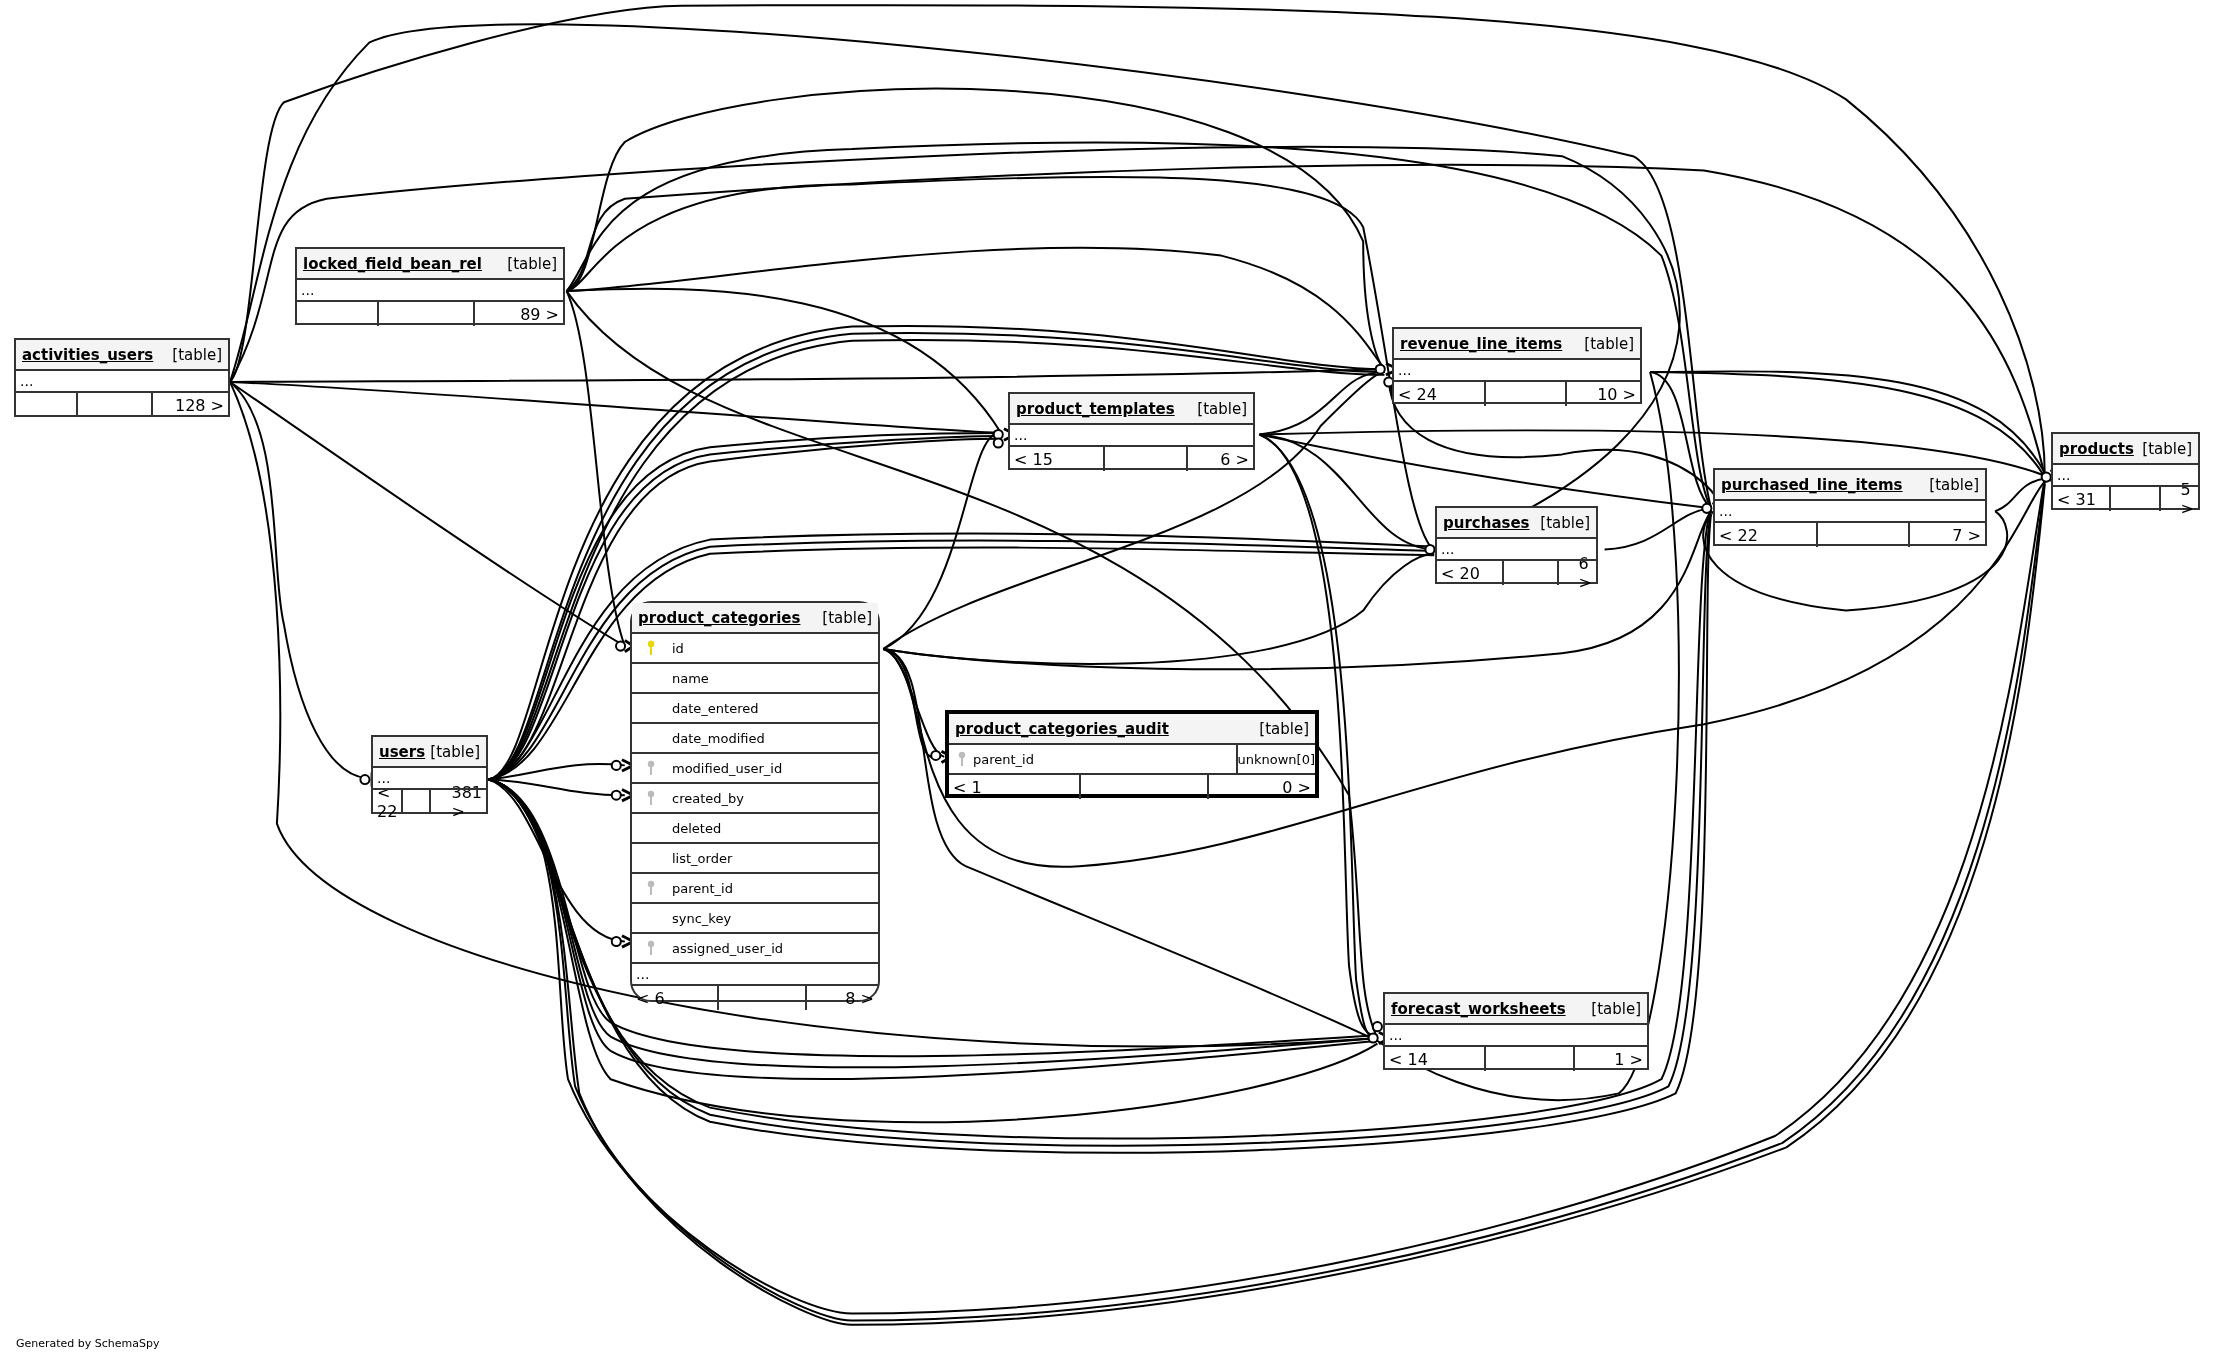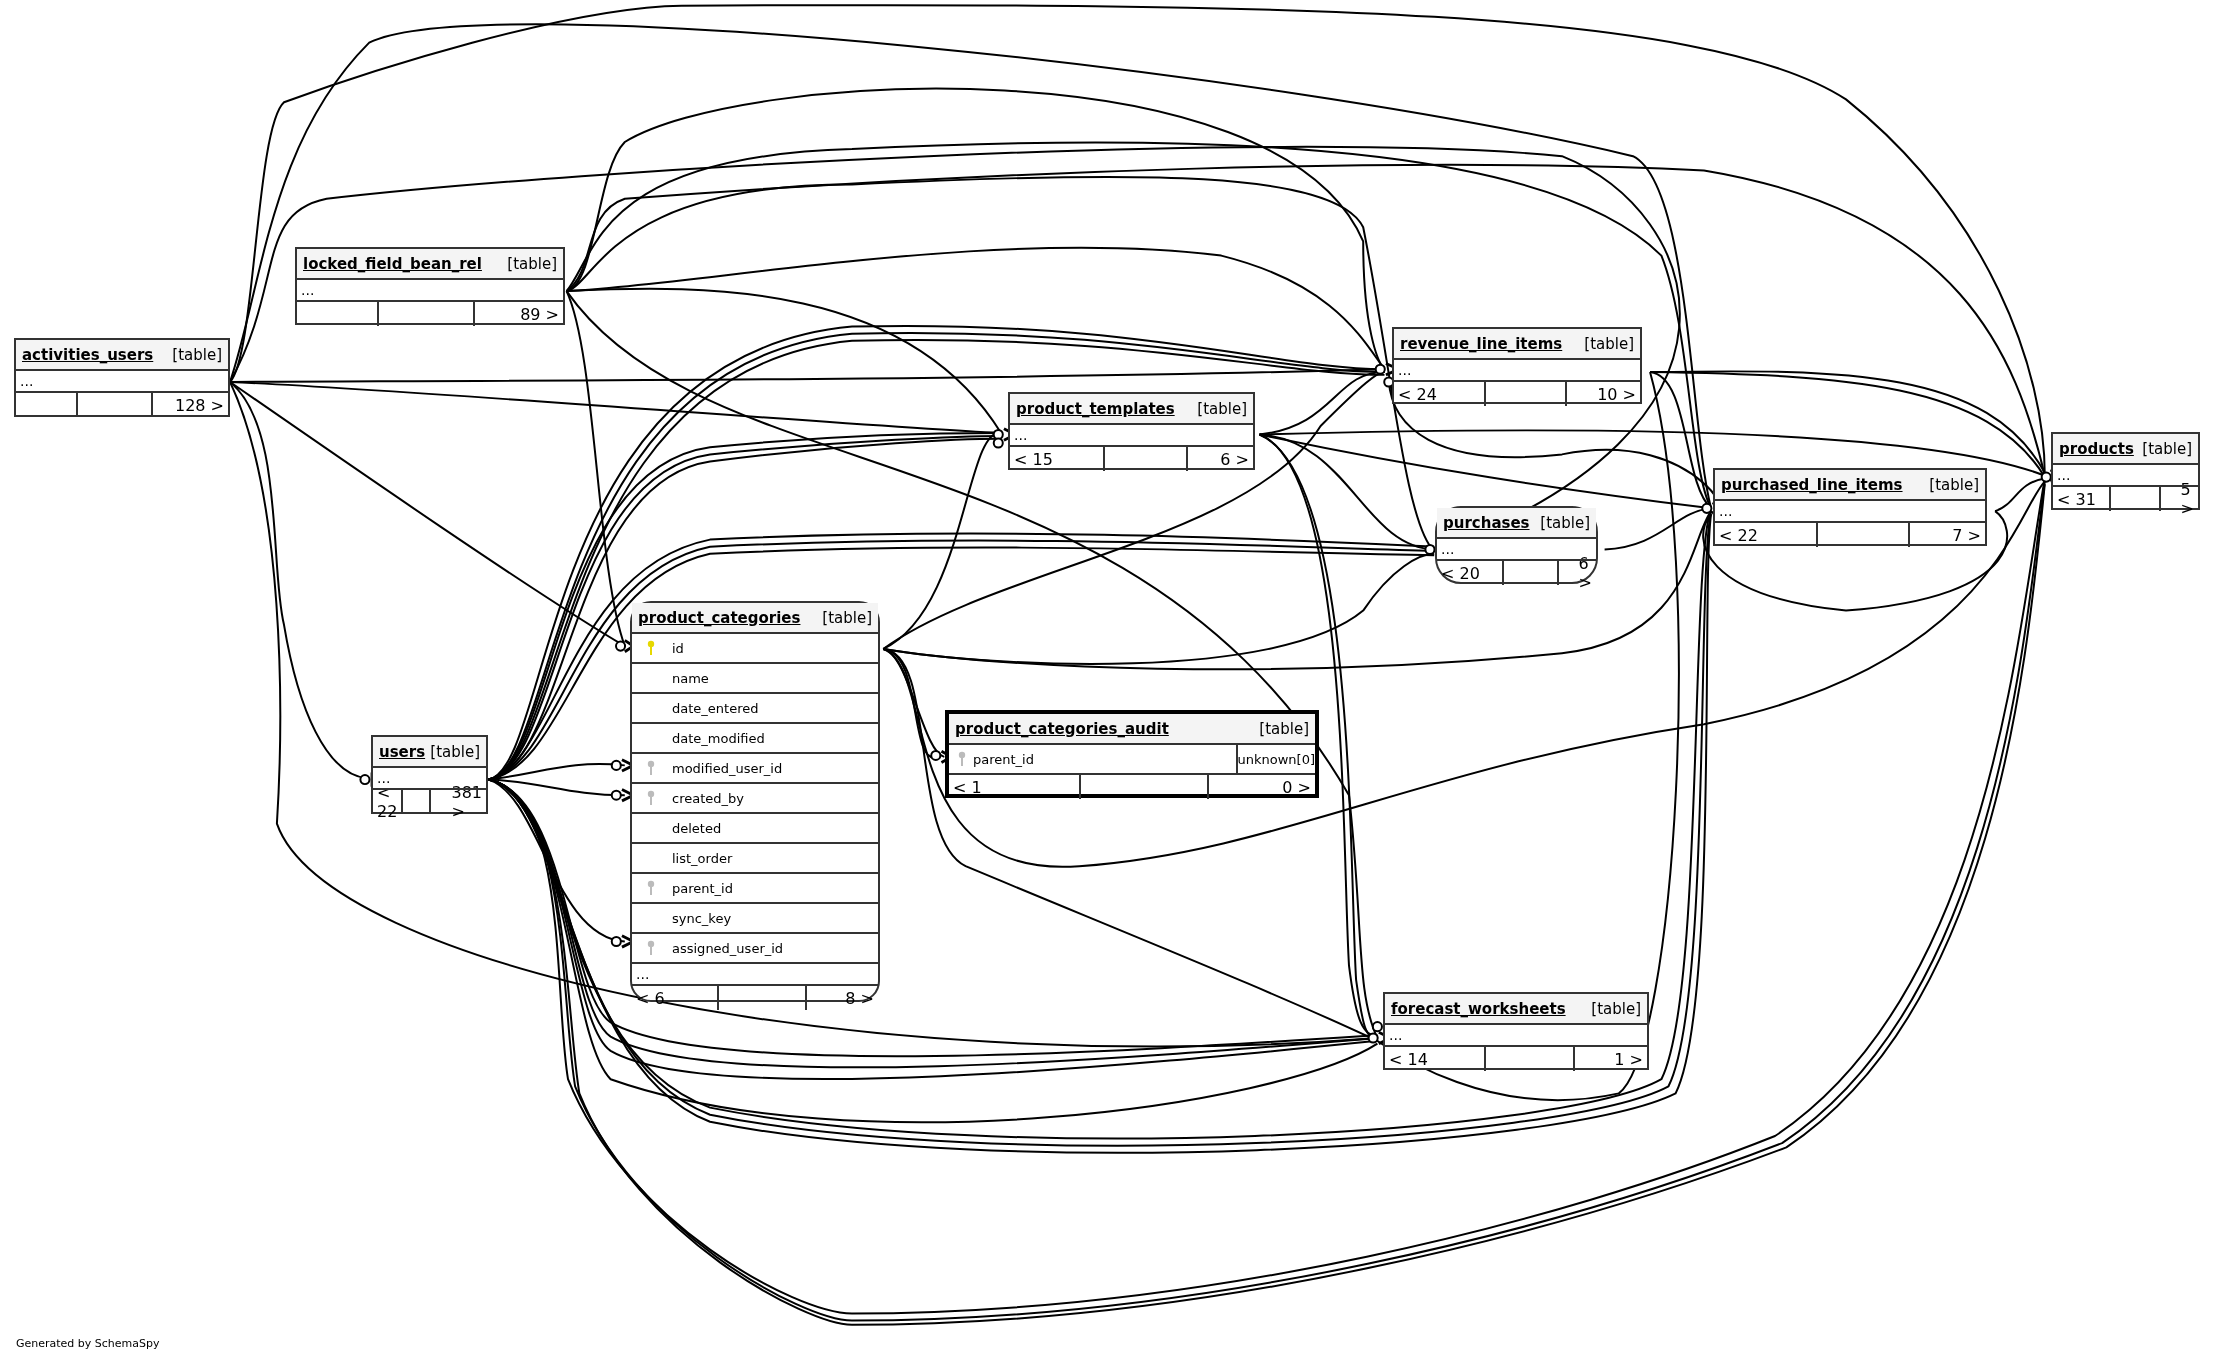--- a/index.html
+++ b/index.html
@@ -296,21 +296,21 @@
     <span>[table]</span>
   </div>
   <div class="row ell">...</div>
   <div class="foot">
     <div class="c1" style="width:92px">&lt; 24</div>
     <div style="width:65px"></div>
     <div>10 &gt;</div>
   </div>
 </div>
 
-<div class="tbl" style="left:1435px;top:506px;width:163px;height:78px;border-radius:26px;">
+<div class="tbl" style="left:1435px;top:506px;width:163px;height:78px;">
   <div class="hdr">
     <span class="name">purchases</span>
     <span>[table]</span>
   </div>
   <div class="row ell">...</div>
   <div class="foot">
     <div class="c1" style="width:67px">&lt; 20</div>
     <div style="width:39px"></div>
     <div>6 &gt;</div>
   </div>

